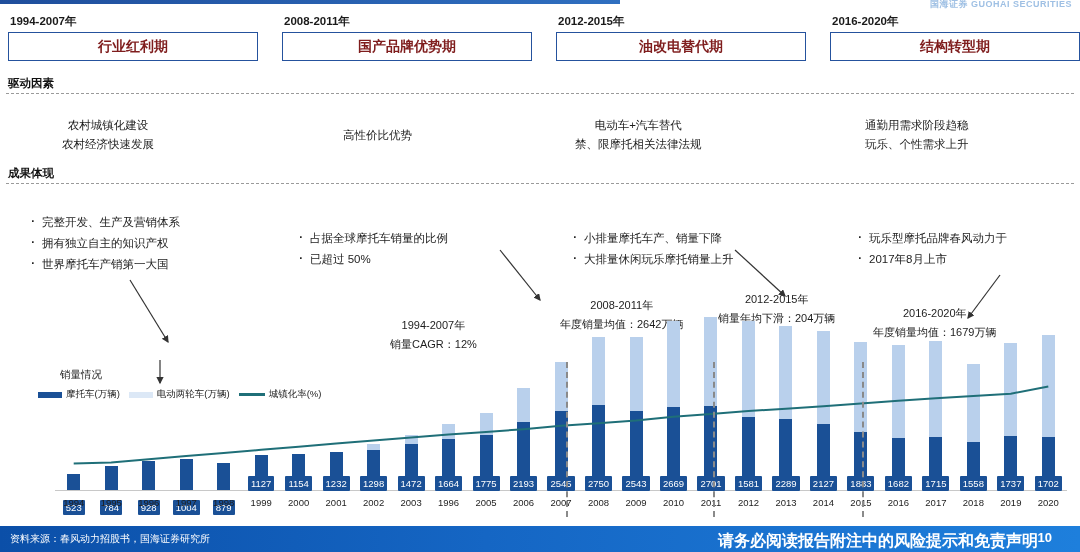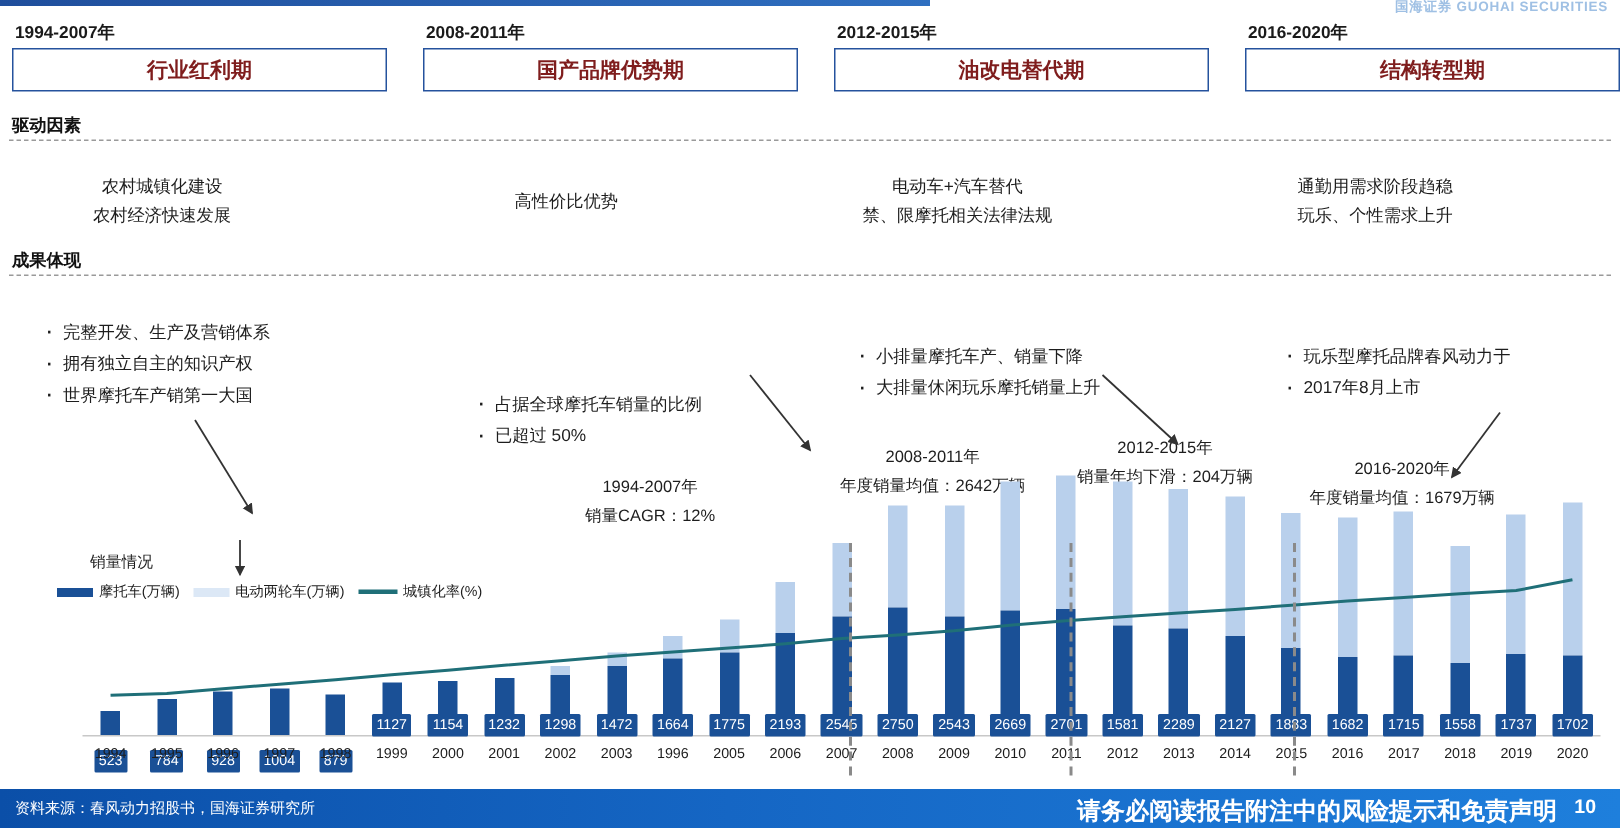--- a/index.html
+++ b/index.html
@@ -41,21 +41,21 @@
   .drv1{left:343px;top:126px;}
   .drv2{left:575px;top:116px;}
   .drv3{left:865px;top:116px;}
 
   
   .res{position:absolute;font-size:11.5px;line-height:21px;color:#1d1d1d;white-space:nowrap;}
   .res li{list-style:none;position:relative;padding-left:14px;}
   .res li:before{content:"·";position:absolute;left:2px;top:-2px;font-size:17px;color:#1d1d1d;}
   .res ul{margin:0;padding:0;}
   .r0{left:28px;top:212px;}
-  .r1{left:316px;top:228px;margin-top:32px;}
+  .r1{left:296px;top:228px;}
   .r2{left:570px;top:228px;}
   .r3{left:855px;top:228px;}
 
   
   .note{position:absolute;font-size:11px;line-height:19px;text-align:center;color:#1d1d1d;white-space:nowrap;}
   .n0{left:390px;top:316px;}
   .n1{left:560px;top:296px;}
   .n2{left:718px;top:290px;}
   .n3{left:873px;top:304px;}
 
@@ -88,21 +88,21 @@
   .divider{position:absolute;width:0;border-left:2px dashed #8a8a8a;}
   .d1{left:566px;top:362px;height:155px;}
   .d2{left:713px;top:362px;height:155px;}
   .d3{left:862px;top:362px;height:155px;}
 
   
   .footer{position:absolute;left:0;bottom:0;width:1080px;height:26px;
     background:linear-gradient(90deg,#0b4fa8 0%,#1566c4 45%,#1e7fdc 100%);}
   .src{position:absolute;left:10px;top:6px;font-size:10px;color:#fff;white-space:nowrap;}
   .disc{position:absolute;right:42px;top:5px;font-size:16px;font-weight:bold;color:#fff;white-space:nowrap;}
-  .pageno{position:absolute;right:16px;top:4px;font-size:13px;font-weight:bold;color:#fff;}
+  .pageno{position:absolute;right:28px;top:4px;font-size:13px;font-weight:bold;color:#fff;}
 
   svg.overlay{position:absolute;left:0;top:0;width:1080px;height:552px;pointer-events:none;}
 </style>
 </head>
 <body>
 
 <div class="slide">
 
   <div class="top-rule"></div>
   <div class="brand">国海证券 GUOHAI SECURITIES</div>

